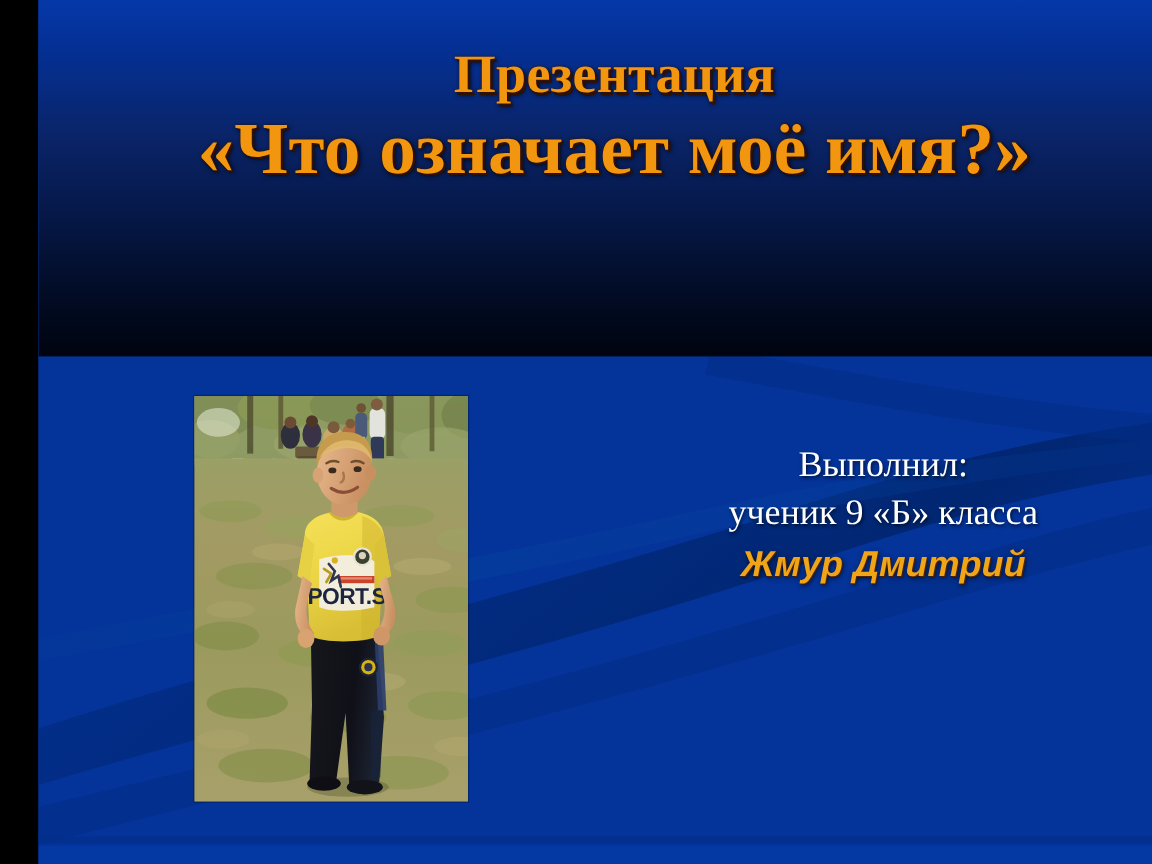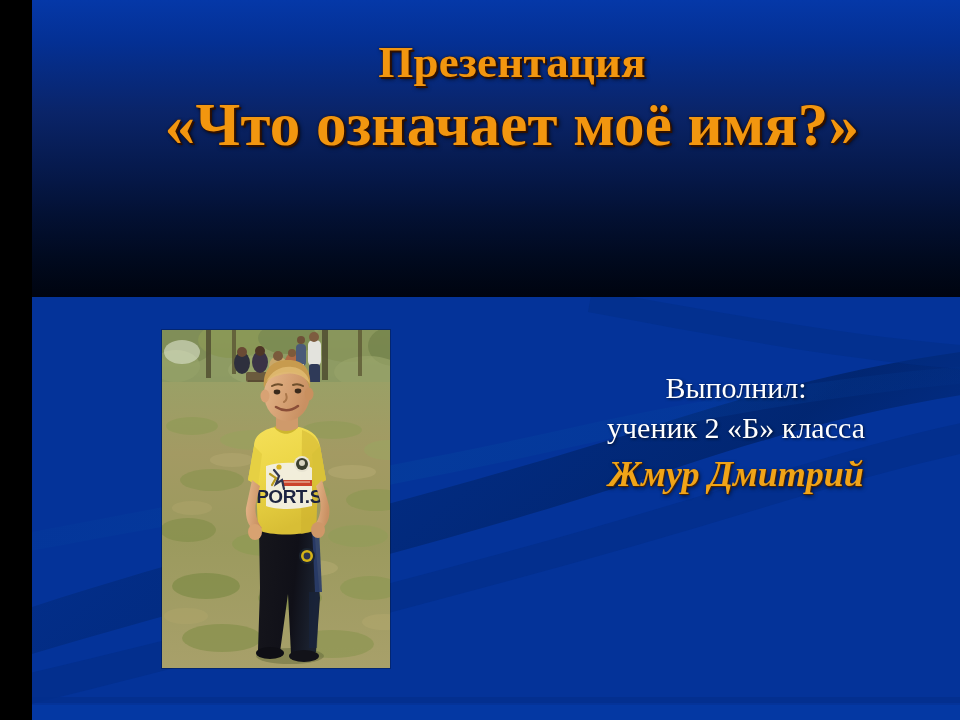--- a/index.html
+++ b/index.html
@@ -131,24 +131,24 @@
     display: block;
     font-family: "Liberation Serif", serif;
     font-size: 30px;
     color: #FFFFFF;
     text-shadow: 1px 1px 3px rgba(0,0,0,.65);
     white-space: nowrap;
   }
   .byline-name {
     display: block;
     margin-top: 4px;
-    font-family: Liberation Serif, serif;
+    font-family: Liberation Sans, sans-serif;
     font-style: italic;
     font-weight: bold;
-    font-size: 36px;
+    font-size: 30px;
     color: #F0A418;
     text-shadow:
        1px 1px 0 #4a2200,
        1px 2px 4px rgba(0,0,0,.75);
     white-space: nowrap;
   }
 </style>
 </head>
 <body>
 
@@ -366,17 +366,17 @@
           <path d="M 131 55 q 5 -2 10 1" stroke="#6f4f2c" stroke-width="2" fill="none" stroke-linecap="round"></path>
           <path d="M 124 64 q 2 6 -2 8" stroke="#a9764a" stroke-width="2" fill="none" stroke-linecap="round"></path>
           <path d="M 114 77 q 11 7 22 -1" stroke="#8a4e38" stroke-width="2.6" fill="none" stroke-linecap="round"></path>
         </g>
       </g>
     </svg>
   </div>
 
   <div class="byline">
     <span class="byline-line">Выполнил:</span>
-    <span class="byline-line">ученик 2 «Б» класса</span>
+    <span class="byline-line">ученик 9 «Б» класса</span>
     <span class="byline-name">Жмур Дмитрий</span>
   </div>
 
 </div>
 
 </body></html>

